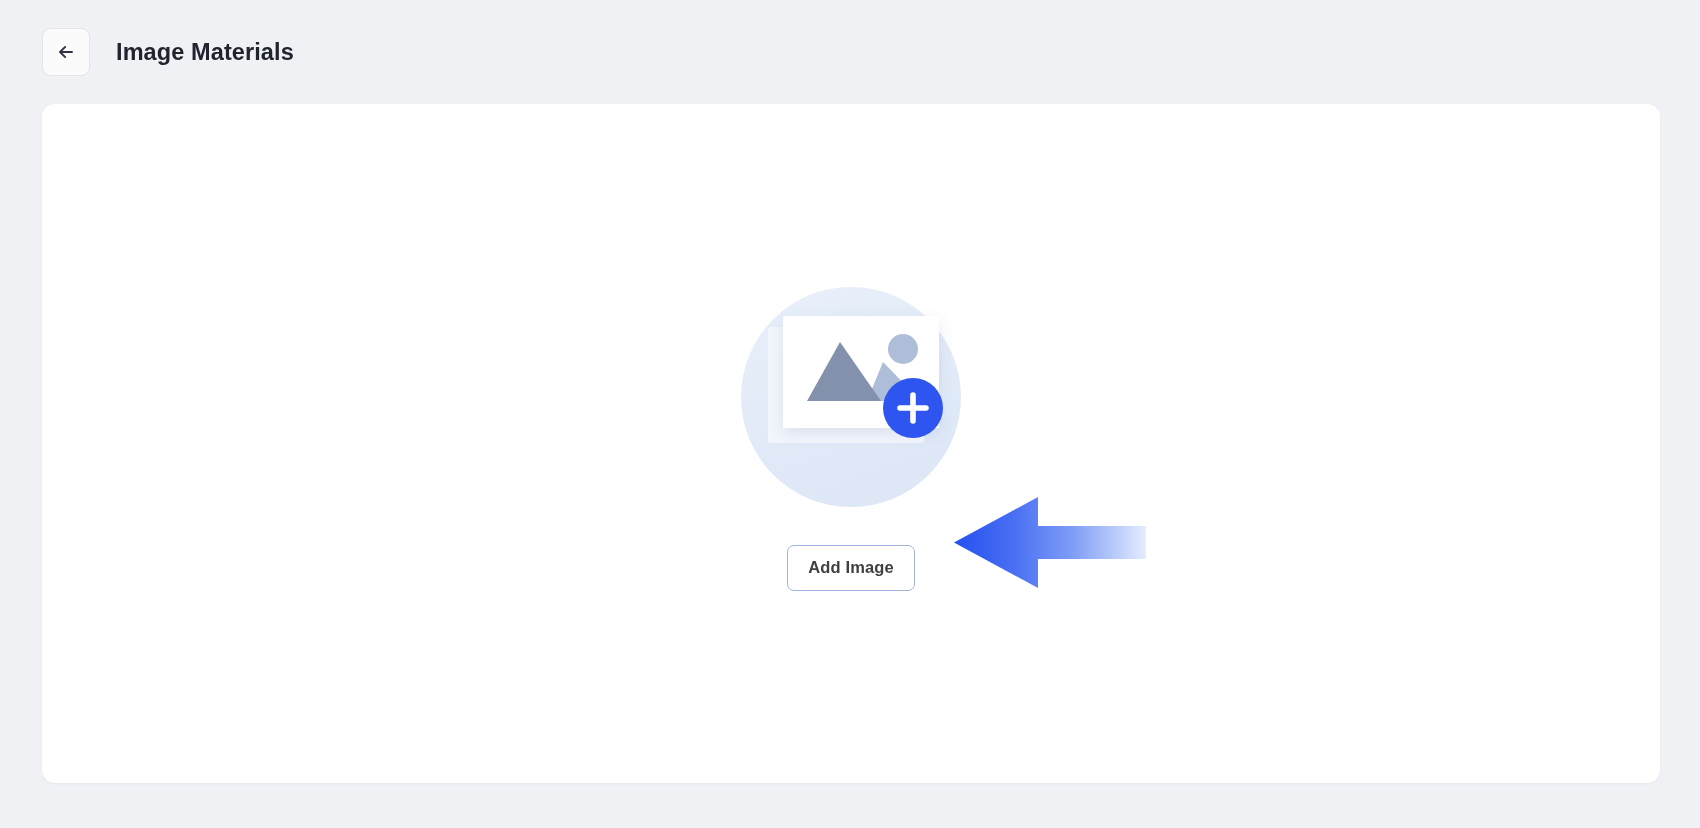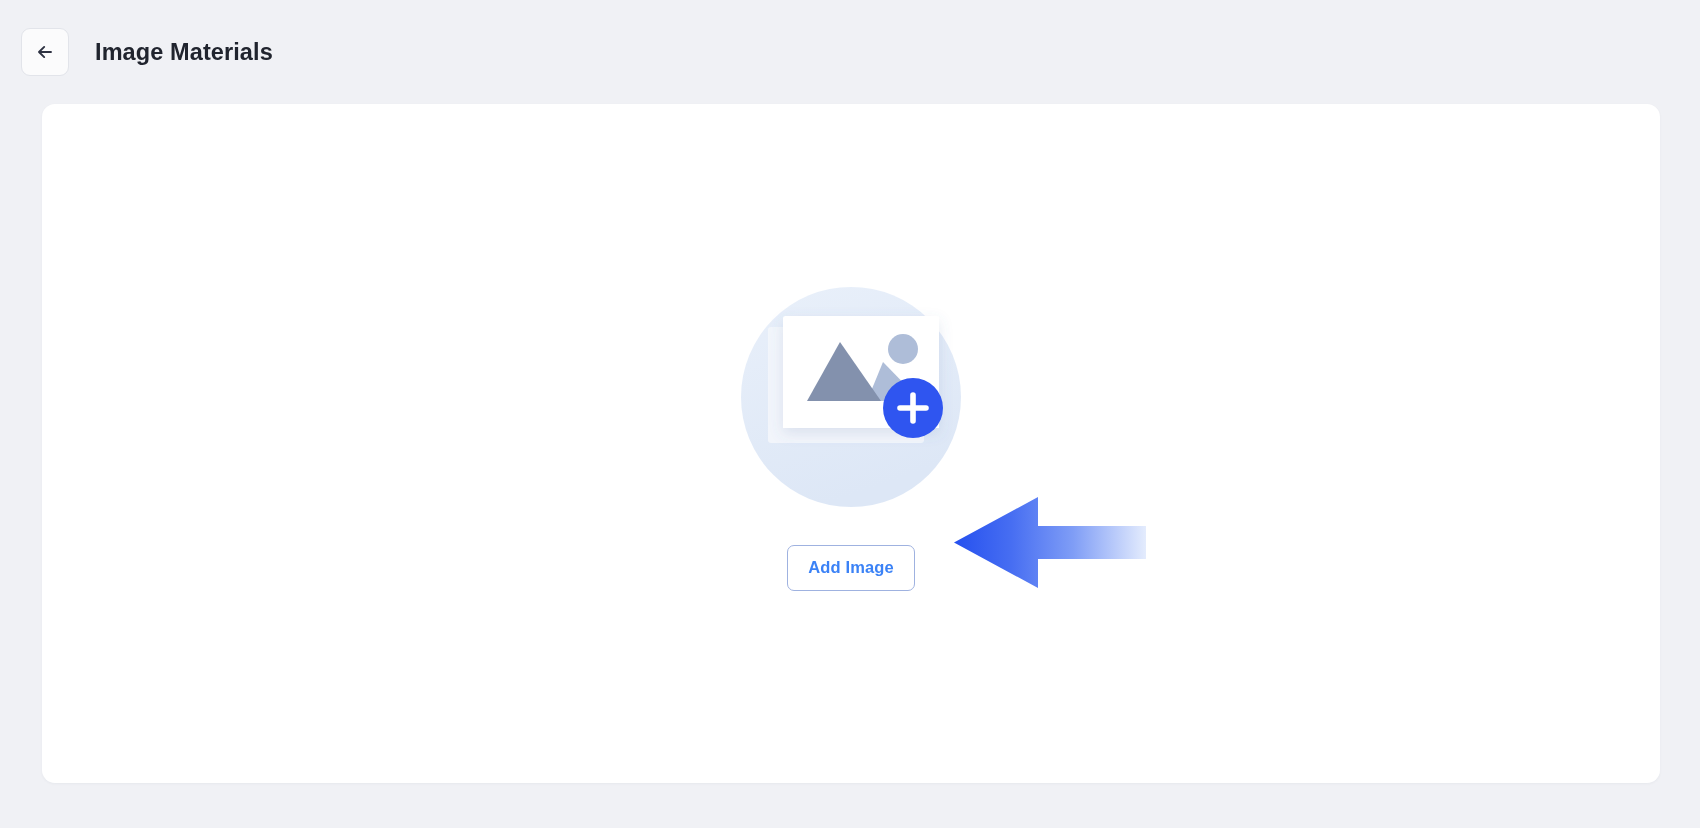--- a/index.html
+++ b/index.html
@@ -20,21 +20,21 @@
 
   
   .page-header {
     position: absolute;
     left: 0;
     top: 0;
     width: 1700px;
     height: 104px;
     display: flex;
     align-items: center;
-    padding-left: 21px;
+    padding-left: 42px;
   }
 
   .back-button {
     width: 48px;
     height: 48px;
     border: 1px solid #e2e4ea;
     border-radius: 9px;
     background: #fbfbfc;
     display: flex;
     align-items: center;
@@ -100,21 +100,21 @@
     position: relative;
   }
 
   .action-button {
     min-width: 124px;
     height: 46px;
     padding: 0 20px;
     border: 1px solid #9fb2e0;
     border-radius: 7px;
     background: #ffffff;
-    color: #3b82f6;
+    color: #404040;
     font-family: "Liberation Sans", sans-serif;
     font-size: 16.5px;
     font-weight: 700;
     letter-spacing: 0.15px;
     cursor: pointer;
     display: flex;
     align-items: center;
     justify-content: center;
     white-space: nowrap;
   }

